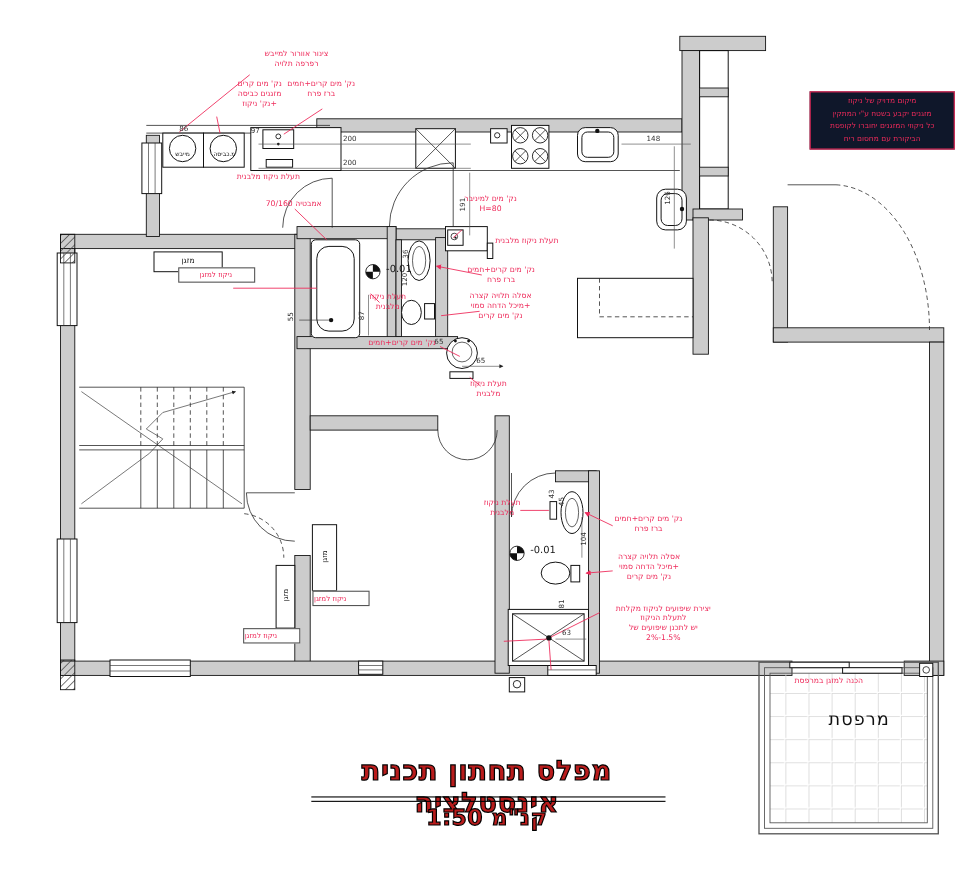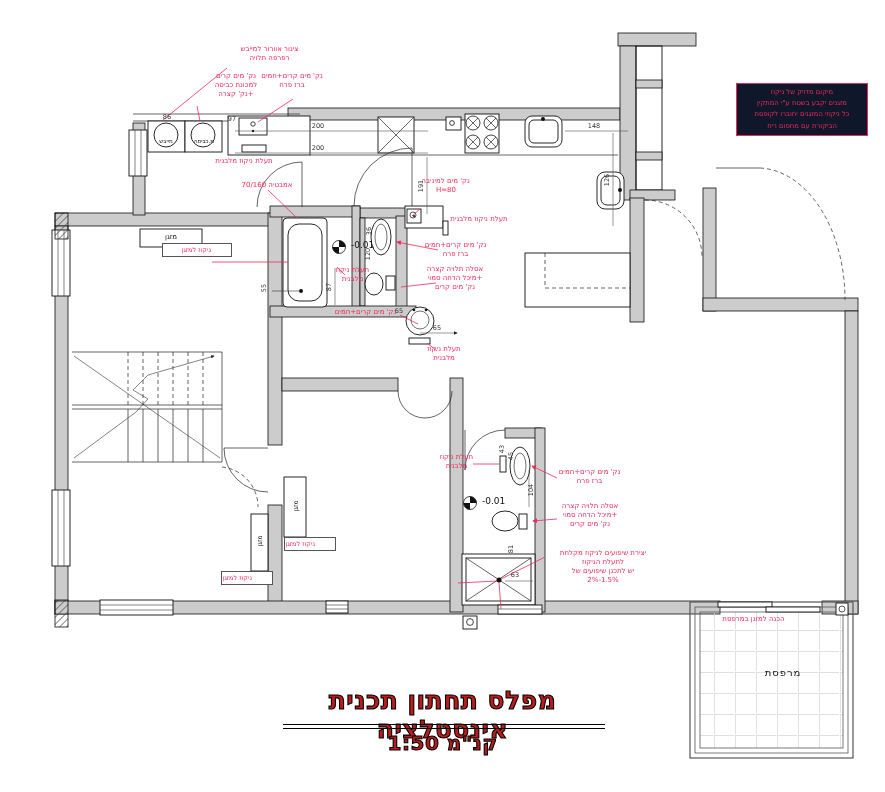--- a/index.html
+++ b/index.html
@@ -339,22 +339,22 @@
     <text class="dim" x="515" y="577">63</text>
   </g>
 </svg>
 
 <div class="ann" style="left:222px;top:45px;width:95px">
   <span class="u">צינור אוורור למייבש</span>
   <span>רפרפה תלויה</span>
 </div>
 <div class="ann" style="left:200px;top:72px;width:72px">
   <span class="u">נק' מים קרים</span>
-  <span>למכונת כביסה</span>
-  <span>+נק' קצרה</span>
+  <span>מזגנים כביסה</span>
+  <span>+נק' ניקוז</span>
 </div>
 <div class="ann" style="left:256px;top:72px;width:72px">
   <span class="u">נק' מים קרים+חמים</span>
   <span>ברז פרח</span>
 </div>
 <div class="ann nw" style="left:184px;top:157px;width:120px">
   <span class="u">תעלת ניקוז מלבנית</span>
 </div>
 <div class="ann nw" style="left:228px;top:181px;width:78px">
   <span class="u">אמבטיה 70/160</span>
@@ -423,21 +423,21 @@
   <span>מזגנים יקבע בשטח ע"י המתקין</span>
   <span>כל ניקוזי המזגנים יחוברו לקופסת</span>
   <span>הביקורת עם מחסום ריח</span>
 </div>
 
 <div class="blk" style="left:149px;top:138px;width:34px;font-size:5.5px">מייבש</div>
 <div class="blk" style="left:186px;top:138px;width:36px;font-size:5.5px">מ.כביסה</div>
 <div class="blk" style="left:140px;top:233px;width:62px;font-size:7px">מזגן</div>
 <div class="blk rot" style="left:268px;top:502px;width:55px;font-size:6.5px">מזגן</div>
 <div class="blk rot" style="left:232px;top:537px;width:55px;font-size:6.5px">מזגן</div>
-<div class="blk" style="left:757px;top:667px;width:52px;font-size:10px;letter-spacing:1px">מרפסת</div>
+<div class="blk" style="left:757px;top:644px;width:52px;font-size:16px;letter-spacing:1px">מרפסת</div>
 <div class="lvl" style="left:351px;top:240px;width:42px">-0.01</div>
 <div class="lvl" style="left:482px;top:496px;width:42px">-0.01</div>
 
 <div class="outl" style="left:275px;top:686px;width:335px;font-size:25px">מפלס תחתון תכנית אינסטלציה</div>
 <div class="dunder" style="left:283px;top:724px;width:322px"></div>
 <div class="outl" style="left:370px;top:731px;width:145px;font-size:20px">קנ"מ 1:50</div>
 
 </div>
 
 </body></html>

